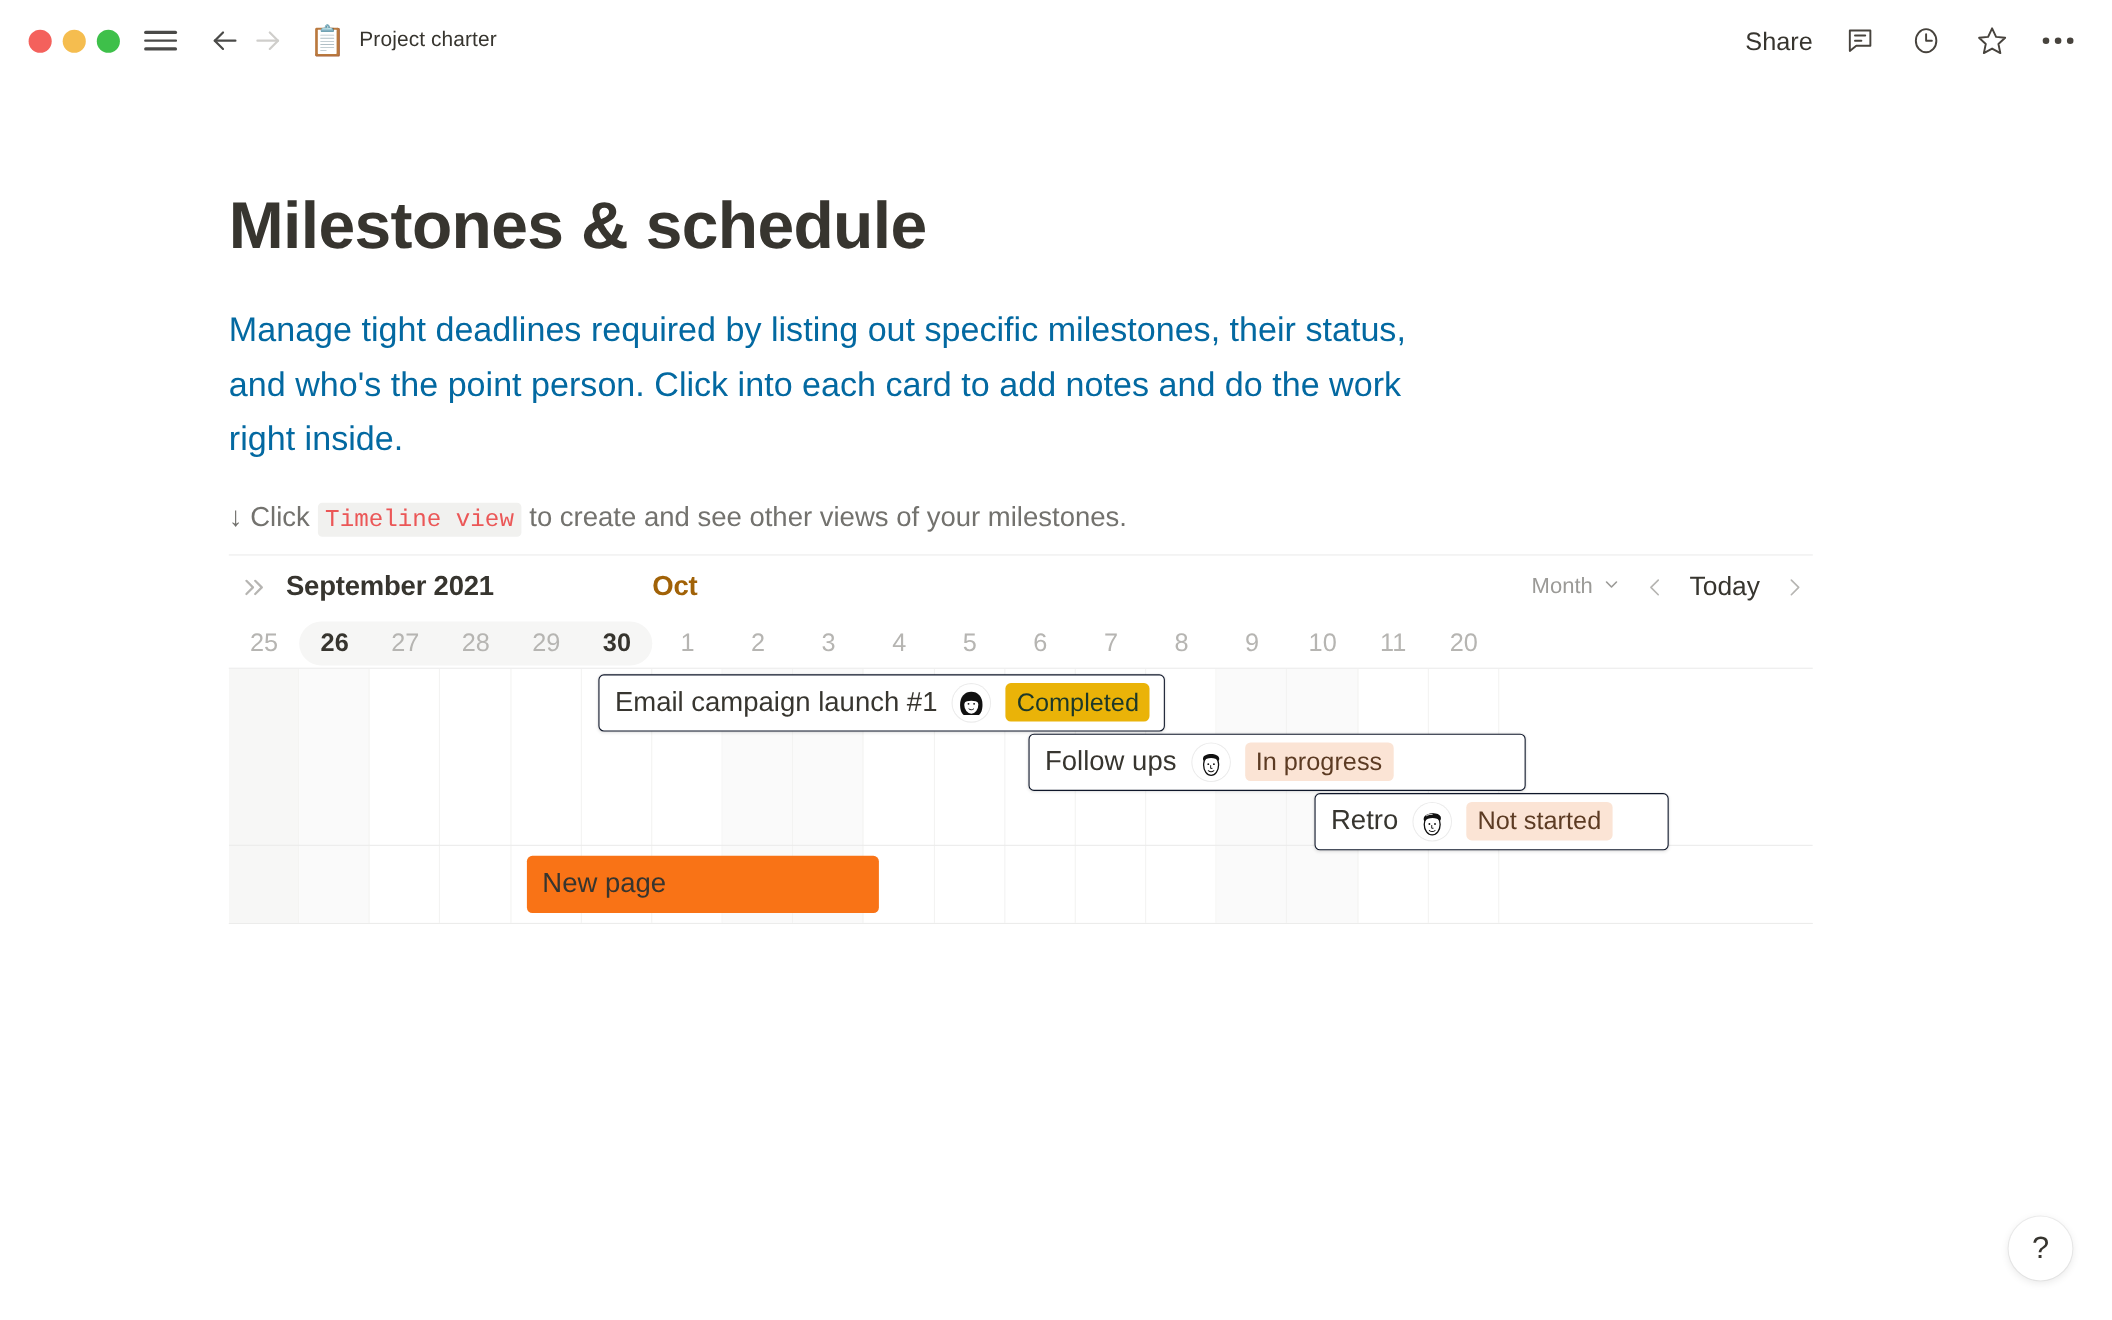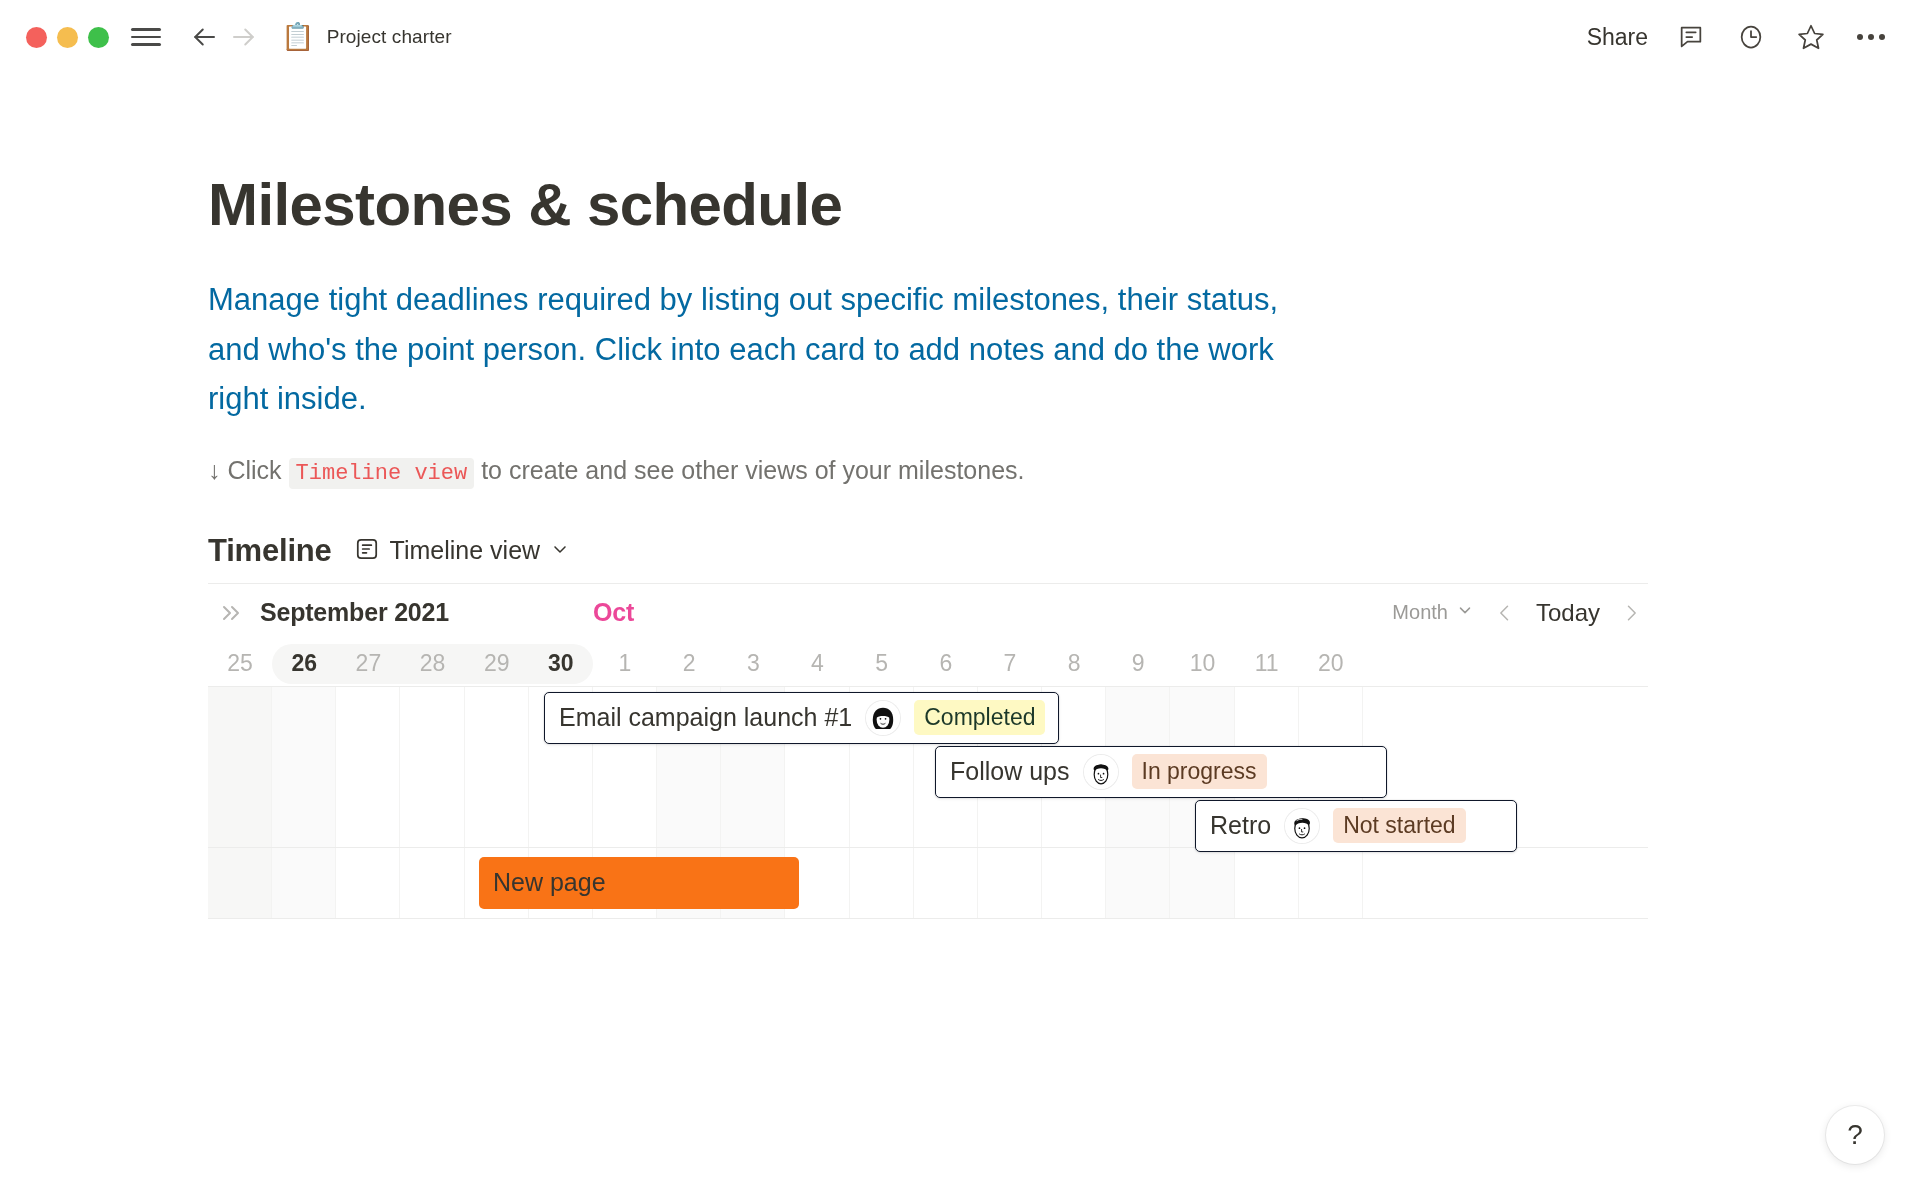--- a/index.html
+++ b/index.html
@@ -106,21 +106,21 @@
     align-items: center;
     position: relative;
   }
   .tl-chevrons { width: 34px; margin-left: 10px; display:flex; align-items:center; cursor:pointer; }
   .tl-month {
     font-size: 25px; color: #37352f; font-weight: 600; letter-spacing: -0.2px;
     margin-left: 8px;
   }
   .tl-month-2 {
     position: absolute; left: 385px;
-    font-size: 25px; color: #ec4899; font-weight: 600; letter-spacing: -0.2px;
+    font-size: 25px; color: #a16207; font-weight: 600; letter-spacing: -0.2px;
   }
   .tl-toolbar-right {
     margin-left: auto; display: flex; align-items: center; gap: 18px; padding-right: 4px;
   }
   .tl-scale { display: flex; align-items: center; gap: 8px; font-size: 20px; color: #9b9a97; cursor: pointer; }
   .tl-today { font-size: 24px; color: #37352f; cursor: pointer; }
   .tl-arrow { width: 26px; height: 30px; display: flex; align-items: center; justify-content: center; cursor: pointer; }
 
   
   .tl-days {
@@ -170,21 +170,21 @@
     cursor: pointer;
     overflow: hidden;
   }
   .tl-bar .bar-title { font-size: 25px; color: #37352f; white-space: nowrap; }
   .pill {
     font-size: 23px;
     border-radius: 5px;
     padding: 4px 10px;
     white-space: nowrap;
   }
-  .pill.green { background: #fef9c3; color: #1c3829; }
+  .pill.green { background: #eab308; color: #1c3829; }
   .pill.orange { background: #fbe4d5; color: #5c3b23; }
 
   .avatar {
     width: 34px; height: 34px; border-radius: 50%;
     background: #fff;
     box-shadow: 0 0 0 1px rgba(15,15,15,.08);
     display: flex; align-items: center; justify-content: center;
     overflow: hidden;
     flex: 0 0 auto;
   }
@@ -286,39 +286,20 @@
     <div class="content">
 
       <h1 class="page-title">Milestones &amp; schedule</h1>
 
       <p class="page-desc">Manage tight deadlines required by listing out specific milestones, their status, and who's the point person. Click into each card to add notes and do the work right inside.</p>
 
       <p class="callout">
         <span>↓ Click </span><span class="code-chip">Timeline view</span><span> to create and see other views of your milestones.</span>
       </p>
 
-      <div class="timeline-head">
-        <h2>Timeline</h2>
-        <div class="view-tab">
-          <span>
-            <svg width="26" height="26" viewBox="0 0 24 24" fill="none" stroke="#37352f" stroke-width="1.6" stroke-linecap="round" stroke-linejoin="round">
-              <rect x="3.5" y="3.5" width="17" height="17" rx="3"></rect>
-              <line x1="8" y1="8.5" x2="16" y2="8.5"></line>
-              <line x1="8" y1="12" x2="14" y2="12"></line>
-              <line x1="8" y1="15.5" x2="11.5" y2="15.5"></line>
-            </svg>
-          </span>
-          <span class="label">Timeline view</span>
-          <span>
-            <svg width="20" height="20" viewBox="0 0 24 24" fill="none" stroke="#37352f" stroke-width="1.8" stroke-linecap="round" stroke-linejoin="round">
-              <polyline points="6,9.5 12,15.5 18,9.5"></polyline>
-            </svg>
-          </span>
-        </div>
-      </div>
 
       <div class="tl">
 
         <div class="tl-toolbar">
           <span class="tl-chevrons">
             <svg width="28" height="22" viewBox="0 0 28 22" fill="none" stroke="#b6b5b2" stroke-width="2" stroke-linecap="round" stroke-linejoin="round">
               <polyline points="6,5 12,11 6,17"></polyline>
                 <polyline points="14,5 20,11 14,17"></polyline>
             </svg>
           </span>

